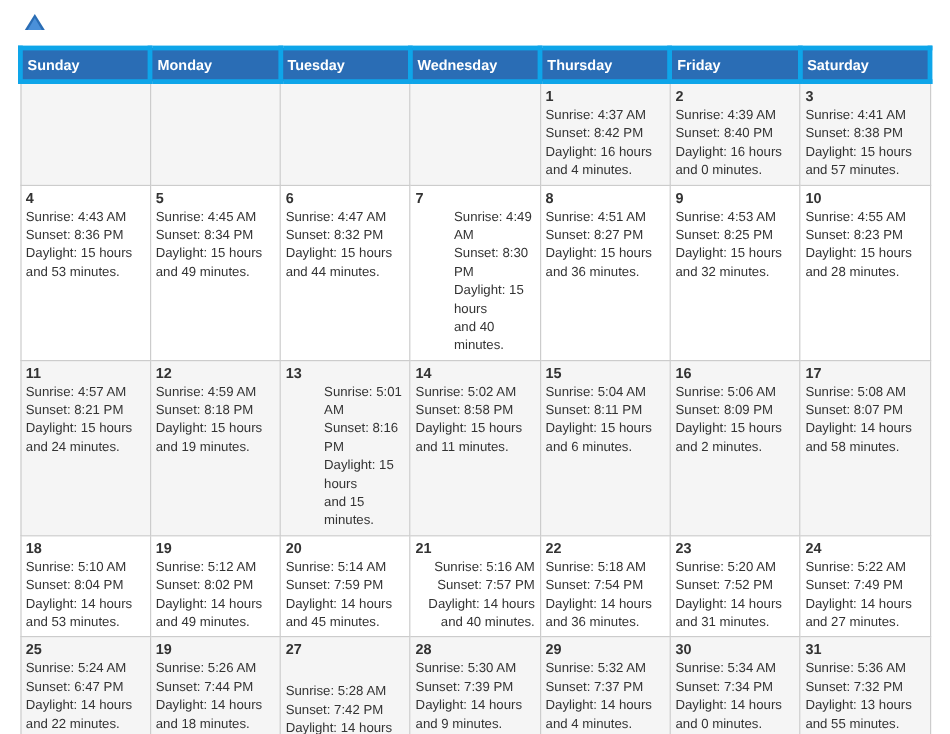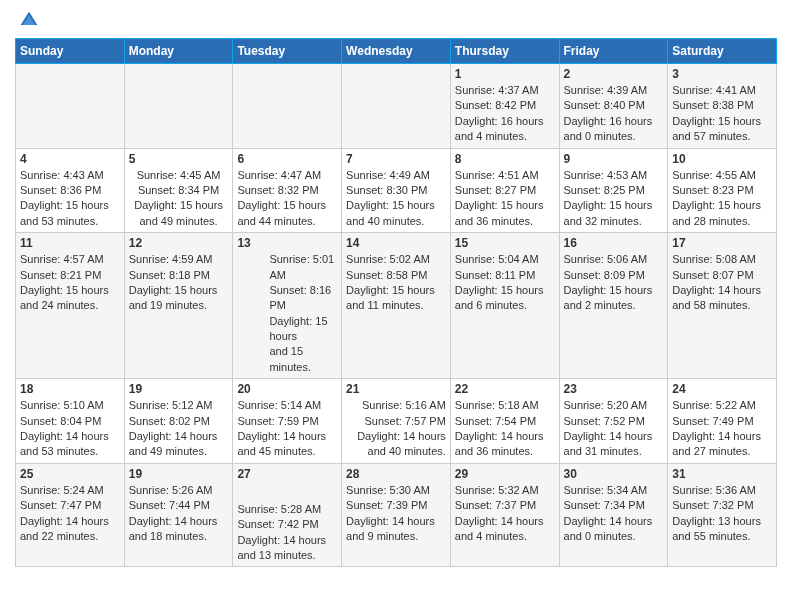--- a/index.html
+++ b/index.html
@@ -63,21 +63,21 @@
       border-collapse: collapse;
       font-size: 10px;
     }
     .calendar thead th {
       background-color: #2a6db5;
       color: #fff;
       padding: 5px 4px;
       text-align: left;
       font-size: 12px;
       font-weight: bold;
-      border: 1px solid #0ea5e9;
+      border: 4px solid #0ea5e9;
     }
     .calendar tbody td {
       border: 1px solid #ccc;
       vertical-align: top;
       padding: 3px 4px;
       width: calc(100% / 7);
       height: 82px;
     }
     .calendar tbody tr:nth-child(odd) td {
       background-color: #f5f5f5;
@@ -167,35 +167,35 @@
         <tr>
           <td>
             <span class="day-number">4</span>
             <div class="day-info" style="white-space: pre-line;">Sunrise: 4:43 AM
 Sunset: 8:36 PM
 Daylight: 15 hours
 and 53 minutes.</div>
           </td>
           <td>
             <span class="day-number">5</span>
-            <div class="day-info" style="white-space: pre-line; text-align: center;">Sunrise: 4:45 AM
+            <div class="day-info" style="white-space: pre-line;">Sunrise: 4:45 AM
 Sunset: 8:34 PM
 Daylight: 15 hours
 and 49 minutes.</div>
           </td>
           <td>
             <span class="day-number">6</span>
             <div class="day-info" style="white-space: pre-line;">Sunrise: 4:47 AM
 Sunset: 8:32 PM
 Daylight: 15 hours
 and 44 minutes.</div>
           </td>
           <td>
             <span class="day-number">7</span>
-            <div class="day-info" style="white-space: pre-line;">Sunrise: 4:49 AM
+            <div class="day-info" style="white-space: pre-line; margin-left: 32px;">Sunrise: 4:49 AM
 Sunset: 8:30 PM
 Daylight: 15 hours
 and 40 minutes.</div>
           </td>
           <td>
             <span class="day-number">8</span>
             <div class="day-info" style="white-space: pre-line;">Sunrise: 4:51 AM
 Sunset: 8:27 PM
 Daylight: 15 hours
 and 36 minutes.</div>
@@ -314,21 +314,21 @@
             <div class="day-info" style="white-space: pre-line;">Sunrise: 5:22 AM
 Sunset: 7:49 PM
 Daylight: 14 hours
 and 27 minutes.</div>
           </td>
         </tr>
         <tr>
           <td>
             <span class="day-number">25</span>
             <div class="day-info" style="white-space: pre-line;">Sunrise: 5:24 AM
-Sunset: 7:47 PM
+Sunset: 6:47 PM
 Daylight: 14 hours
 and 22 minutes.</div>
           </td>
           <td>
             <span class="day-number">19</span>
             <div class="day-info" style="white-space: pre-line;">Sunrise: 5:26 AM
 Sunset: 7:44 PM
 Daylight: 14 hours
 and 18 minutes.</div>
           </td>

